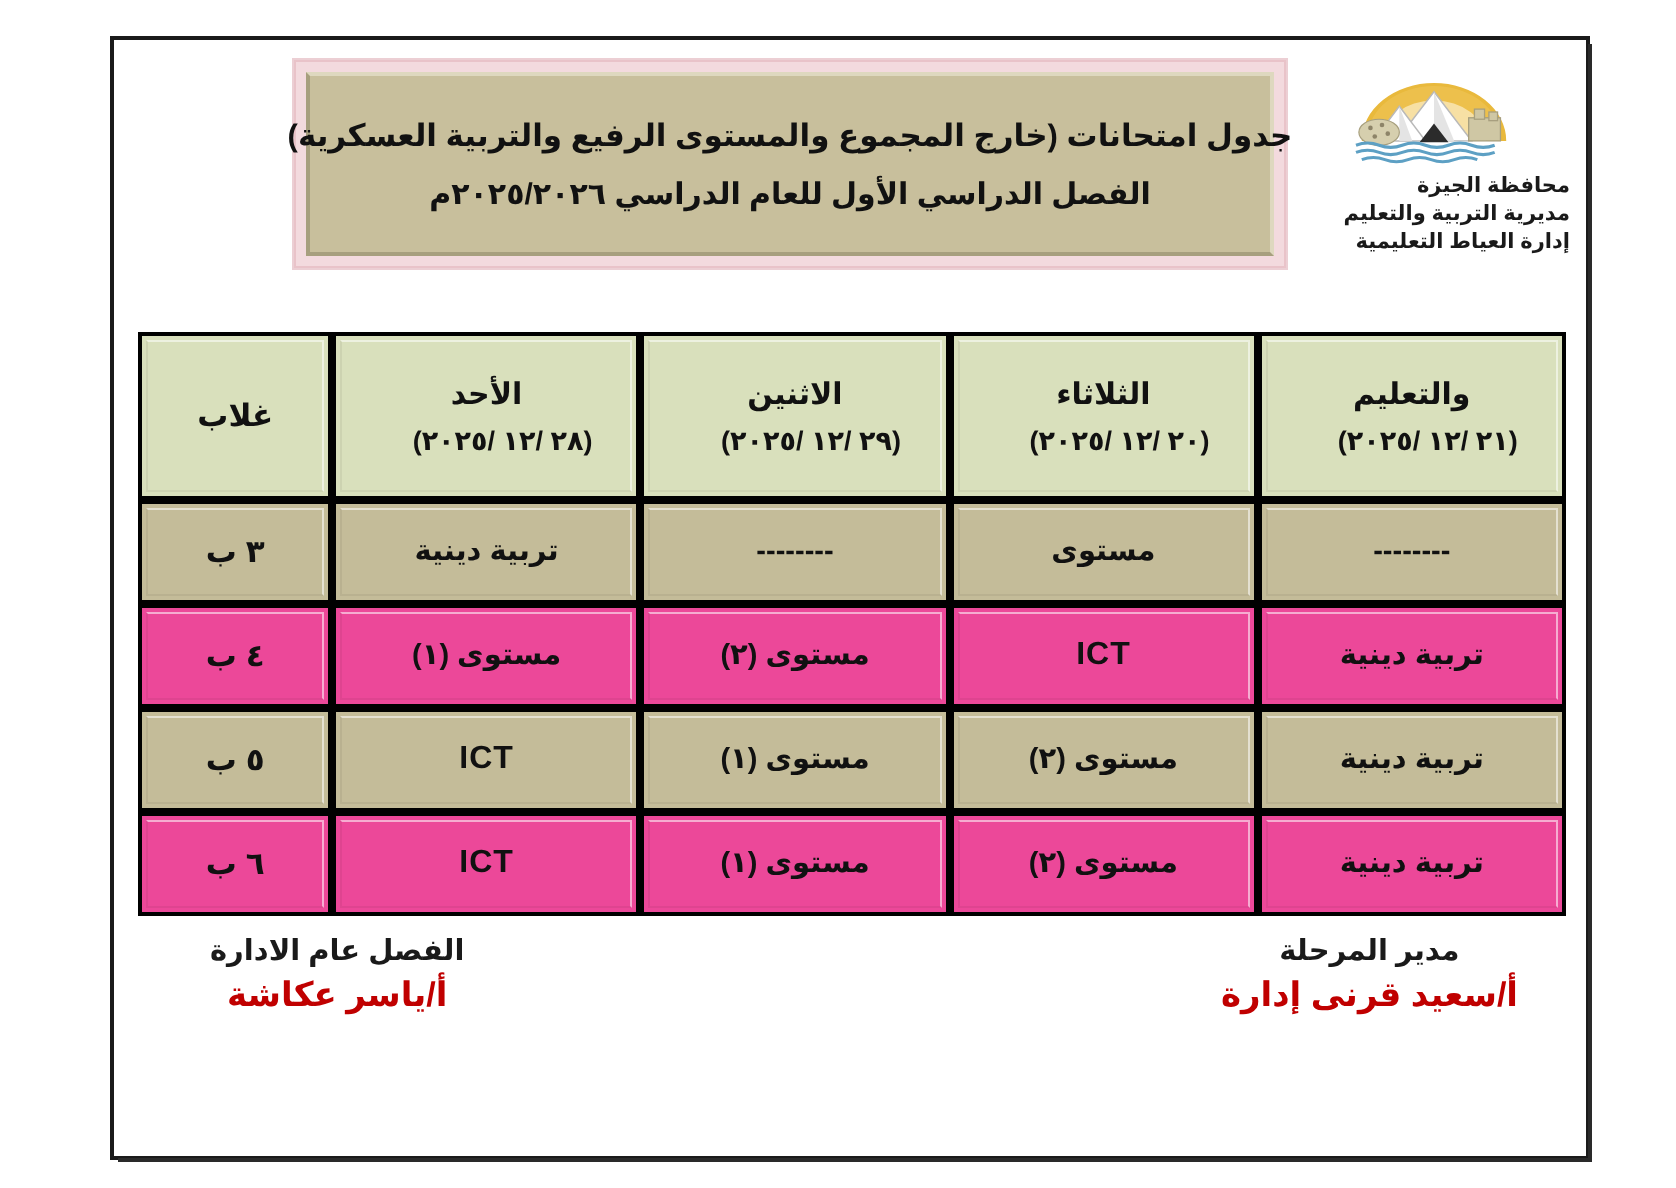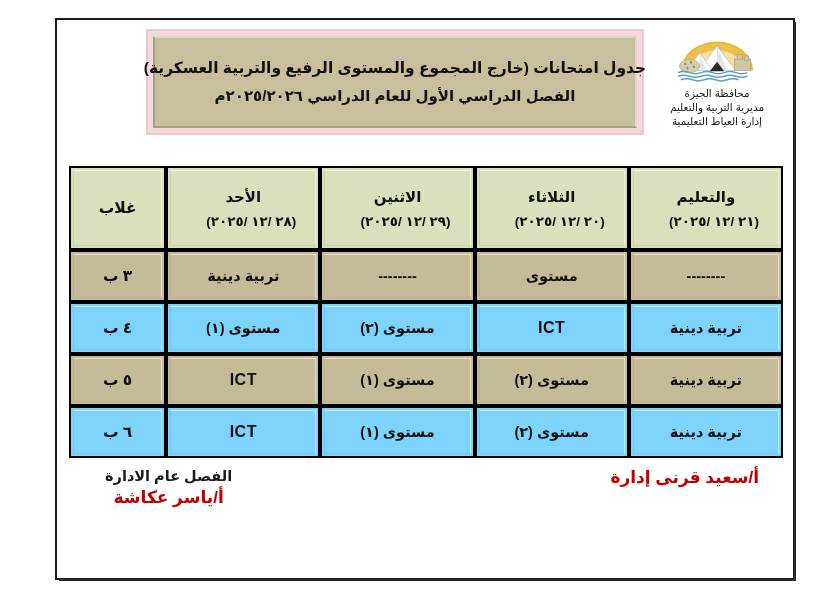--- a/index.html
+++ b/index.html
@@ -94,24 +94,25 @@
     text-align: center;
   }
   #logo-mark {
     width: 88px;
     height: 52px;
     margin: 2px auto 4px auto;
     display: block;
   }
   .org-line {
     color: #1a1a1a;
-    font-weight: normal;
+    font-weight: bold;
     font-size: 10.5px;
     line-height: 14px;
     white-space: nowrap;
+    text-align: right;
   }
 
   
   #schedule-table {
     position: absolute;
     left: 12px;
     top: 146px;
     width: 714px;
     border-collapse: separate;
     border-spacing: 0;
@@ -140,21 +141,21 @@
   
   thead .cell-inner { height: 76px; gap: 7px; }
   thead td { background: #d9e0bc; }
   .day-name { font-size: 15px; white-space: nowrap; }
   .day-date { font-size: 13.5px; white-space: nowrap; margin-left: 16px; }
   .grade-head { font-size: 15.5px; }
 
   
   tbody .cell-inner { height: 44px; text-align: center; }
   tbody tr.row-dark td { background: #c4bc99; }
-  tbody tr.row-light td { background: #7dd3fc; }
+  tbody tr.row-light td { background: #ec4899; }
   .subject { font-size: 14.5px; white-space: nowrap; }
   .subject.ict { font-size: 16px; letter-spacing: .5px; }
   .grade-cell { font-size: 15.5px; }
 
   
   col.c-day { width: 146px; }
   col.c-grade { width: 92px; }
 
   
   #footer {
@@ -377,20 +378,21 @@
             <div class="cell-inner">
               <div class="grade-cell">٦ ب</div>
             </div>
           </td>
       </tr>
     </tbody>
   </table>
 
   <div id="footer">
     <div class="sig-block right">
+      <div class="sig-role">مدير المرحلة</div>
       <div class="sig-name">أ/سعيد قرنى إدارة</div>
     </div>
     <div class="sig-block left">
       <div class="sig-role">الفصل عام الادارة</div>
       <div class="sig-name">أ/ياسر عكاشة</div>
     </div>
   </div>
 
 </div>
 

